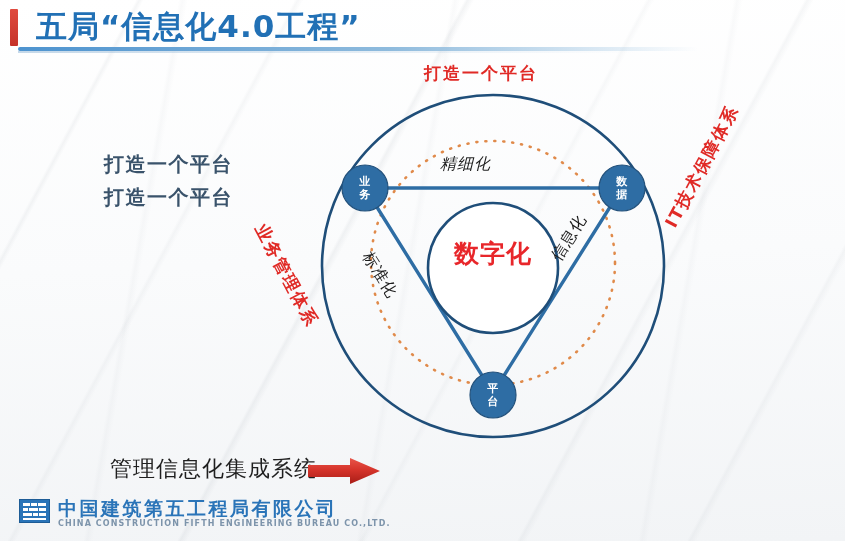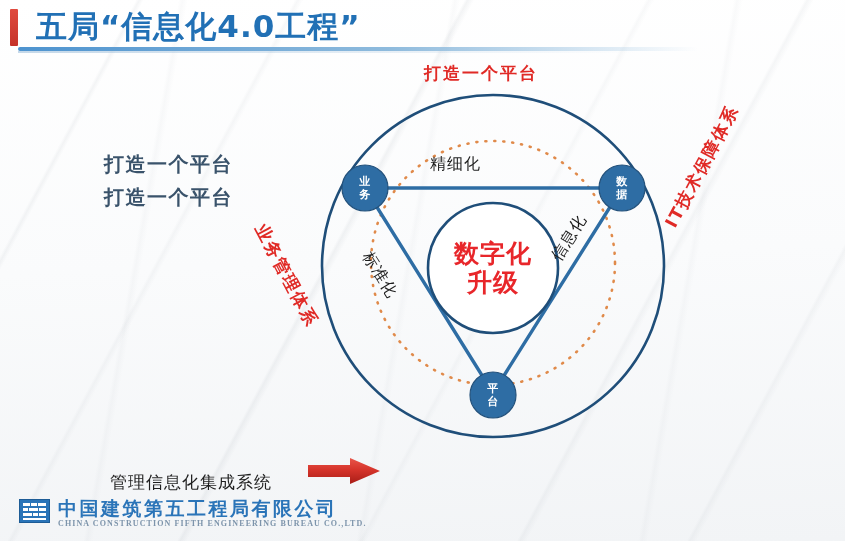--- a/index.html
+++ b/index.html
@@ -56,30 +56,30 @@
   .core-label{
     color:#e8262a;font-size:25px;font-weight:bold;line-height:29px;
     text-align:center;letter-spacing:1px;
   }
   .edge-label{color:#1d1d1d;font-size:16px;font-weight:normal;letter-spacing:1px;}
   .ring-label{color:#e02a26;font-size:17px;font-weight:bold;letter-spacing:2px;}
 
   
   #bottom-row{position:absolute;left:110px;top:452px;width:640px;height:40px;}
   #bottom-from{
-    position:absolute;left:0;top:19px;font-size:17px;color:#1f1f1f;letter-spacing:1px;
+    position:absolute;left:0;top:2px;font-size:22px;color:#1f1f1f;letter-spacing:1px;
   }
   #bottom-arrow{position:absolute;left:198px;top:6px;width:72px;height:26px;}
   #bottom-to{
     position:absolute;left:290px;top:0px;font-size:24px;font-weight:bold;
     color:#111111;letter-spacing:1.5px;
   }
 
   
-  #footer{position:absolute;left:0;top:494px;width:860px;height:47px;font-family:Liberation Serif, serif;}
+  #footer{position:absolute;left:0;top:494px;width:860px;height:47px;}
   #footer-logo{position:absolute;left:19px;top:5px;width:31px;height:24px;}
   #footer-cn{
     position:absolute;left:58px;top:2px;font-size:19px;font-weight:bold;
     color:#2a74b8;letter-spacing:2.5px;
   }
   #footer-en{
     position:absolute;left:58px;top:25px;font-size:8px;font-weight:bold;
     color:#7d94ab;letter-spacing:1.1px;
   }
 </style>
@@ -129,24 +129,23 @@
       <div>据</div>
     </div>
 
     <div class="dlabel node-label" style="left:228px;top:294px;width:30px;">
       <div>平</div>
       <div>台</div>
     </div>
 
     <div class="dlabel core-label" style="left:183px;top:151px;width:120px;">
       <div>数字化</div>
-      <div>升级</div>
     </div>
 
-    <div class="dlabel edge-label" style="left:180px;top:66px;">精细化</div>
+    <div class="dlabel edge-label" style="left:190px;top:66px;font-style:italic;">精细化</div>
 
     <div class="dlabel edge-label" style="left:125px;top:160px;transform:rotate(58deg);transform-origin:left top;">标准化</div>
 
     <div class="dlabel edge-label" style="left:297px;top:166px;transform:rotate(-58deg);transform-origin:left top;">信息化</div>
 
     <div class="dlabel ring-label" style="left:174px;top:-26px;">打造一个平台</div>
 
     <div class="dlabel ring-label" style="left:20px;top:132px;transform:rotate(62deg);transform-origin:left top;">业务管理体系</div>
 
     <div class="dlabel ring-label" style="left:410px;top:133px;transform:rotate(-62deg);transform-origin:left top;">IT技术保障体系</div>

